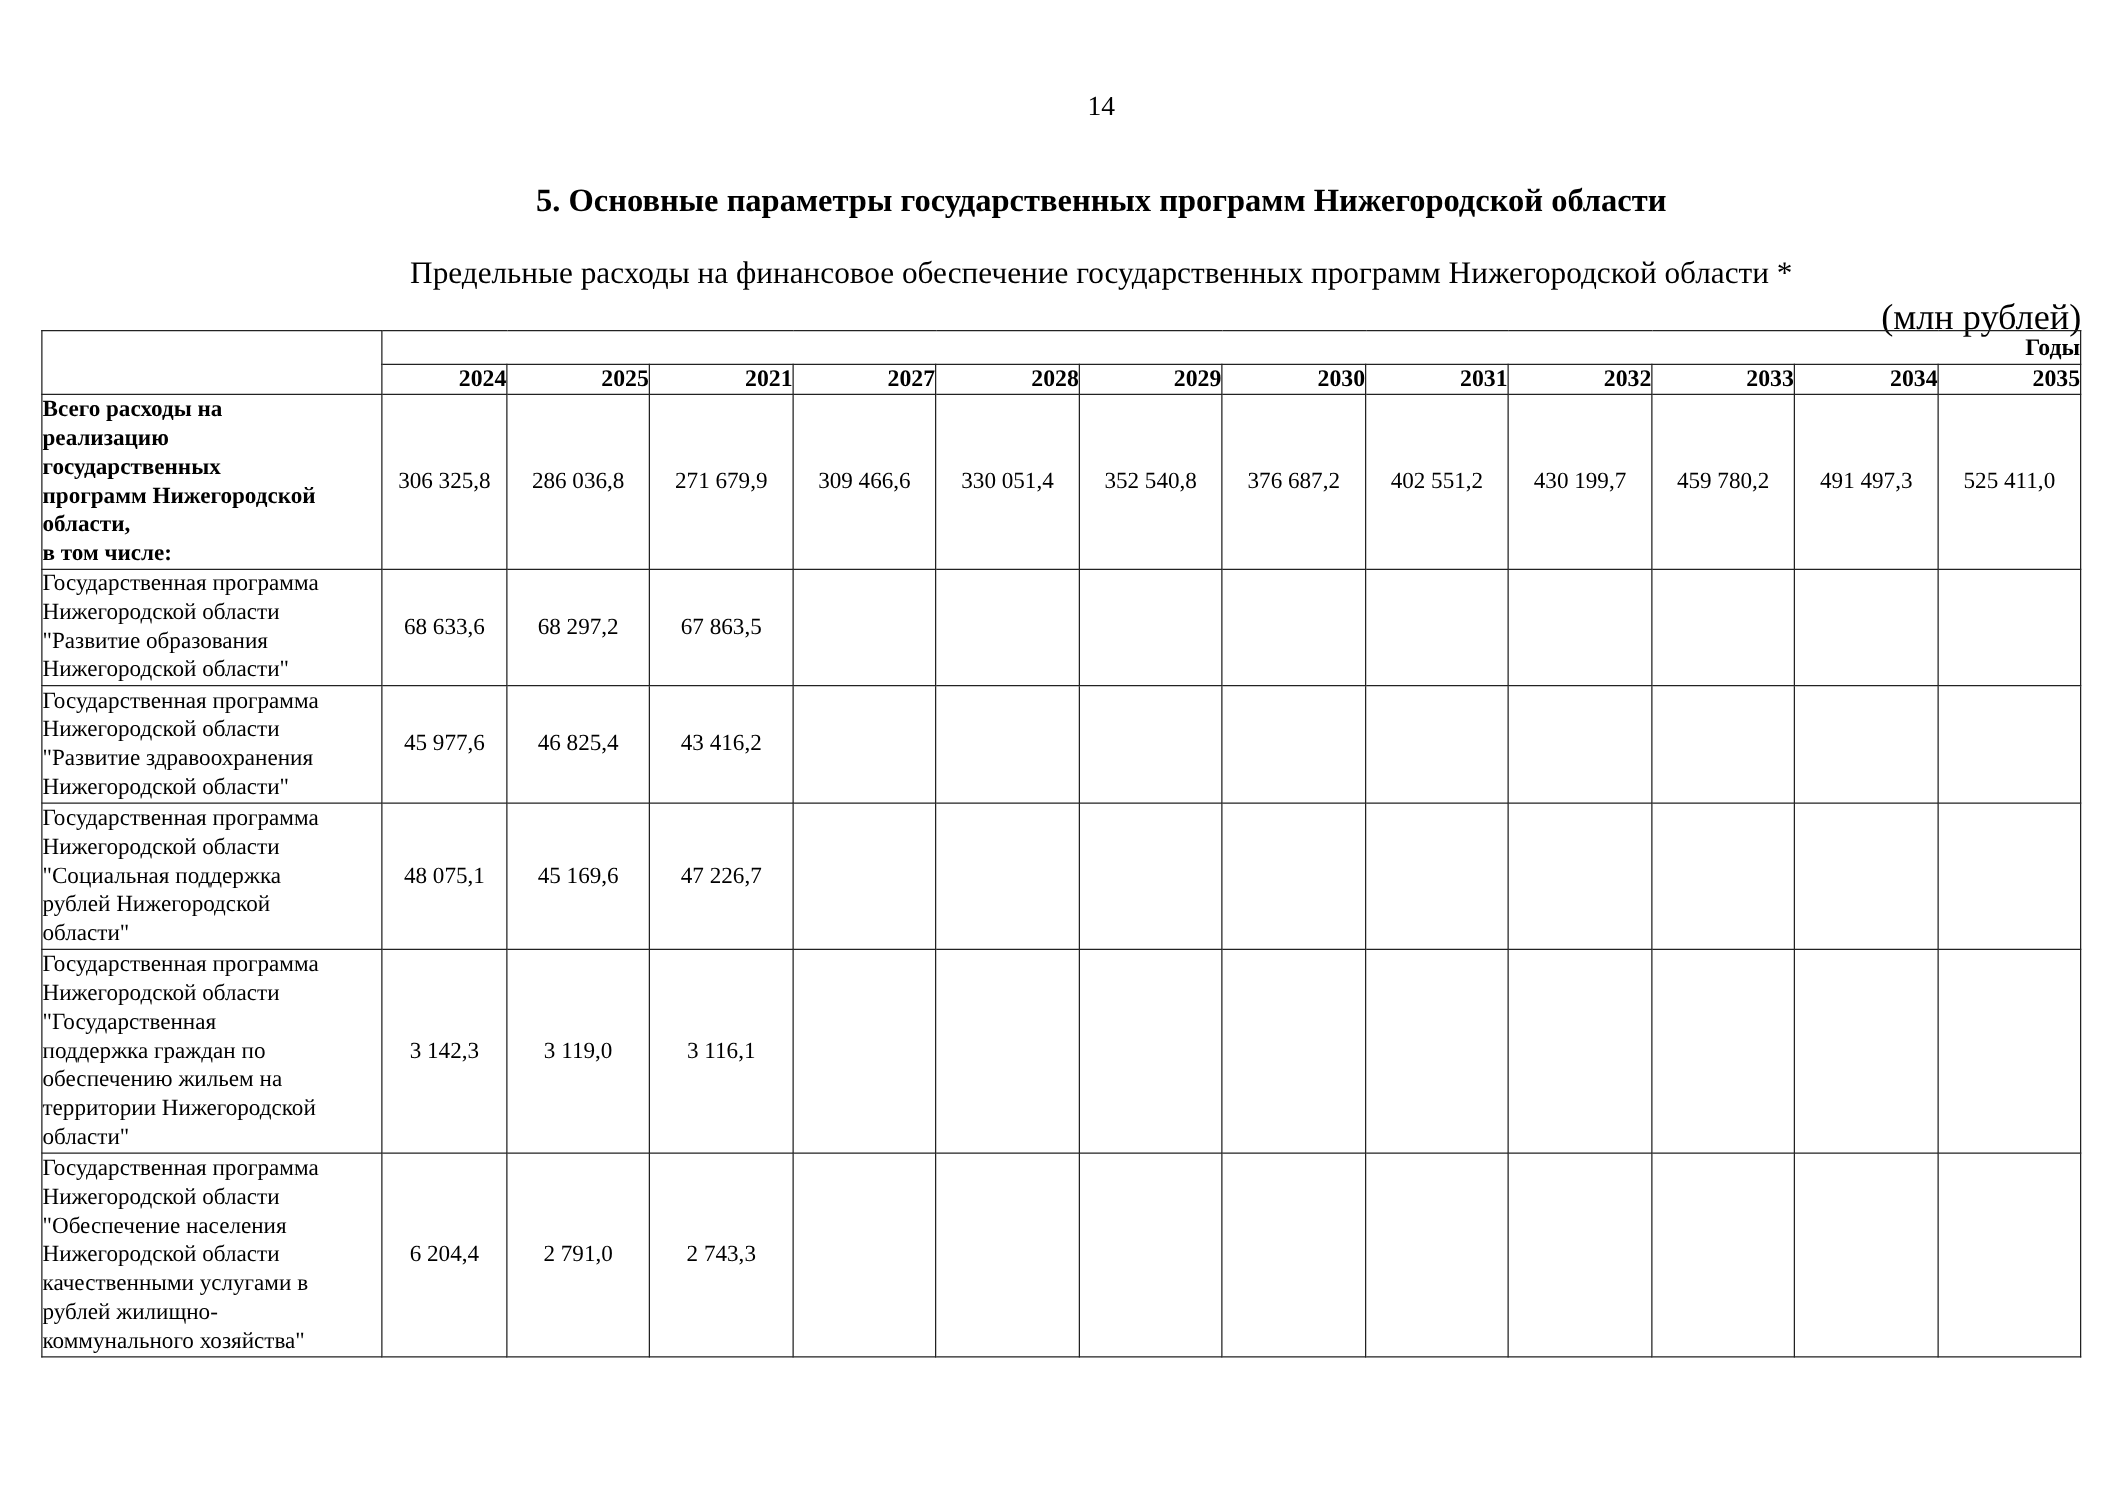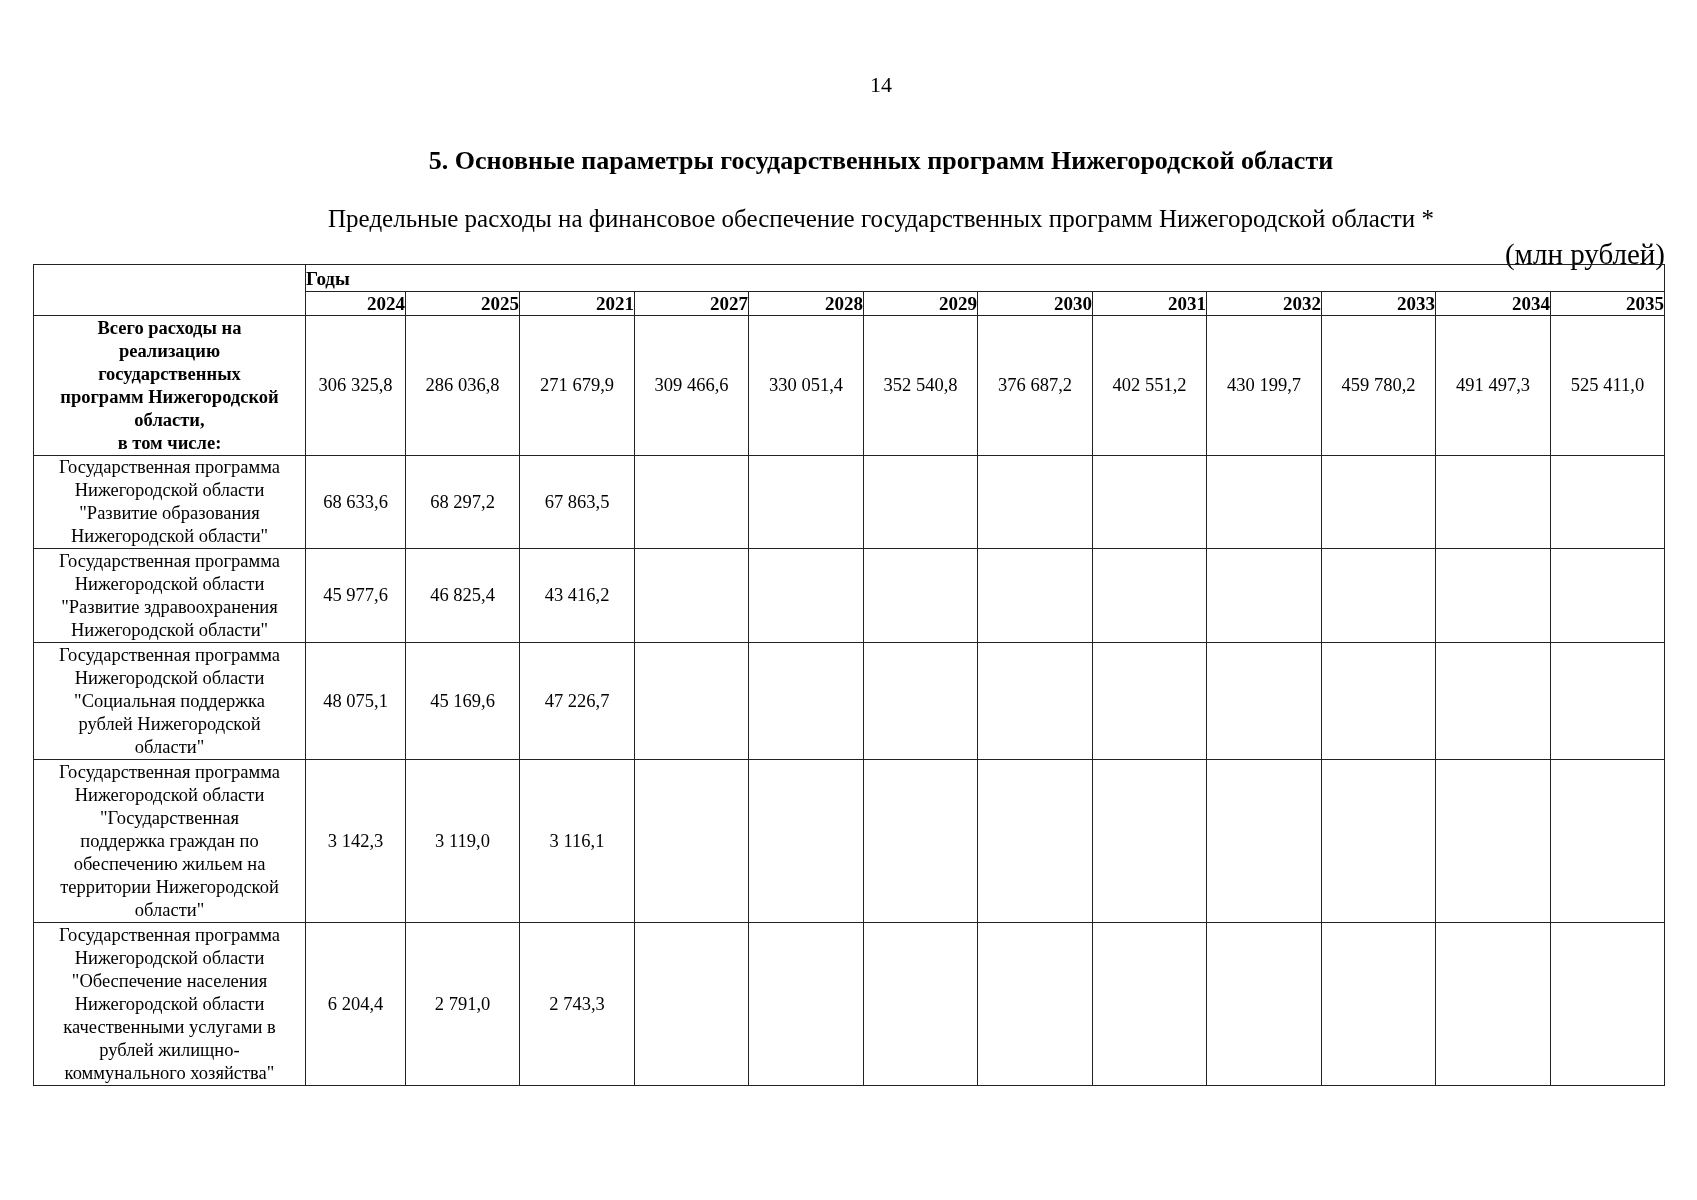--- a/index.html
+++ b/index.html
@@ -24,23 +24,23 @@
     font-size: 29px;
   }
   table.data {
     position: absolute; top: 264px; left: 33px; width: 1630px;
     border-collapse: collapse; table-layout: fixed;
     font-size: 18.5px; line-height: 23px;
   }
   table.data td, table.data th {
     border: 1.5px solid #222; padding: 0; vertical-align: middle;
   }
-  th.years-title { height: 26px; font-weight: bold; text-align: left; font-size: 19px; }
+  th.years-title { height: 26px; font-weight: bold; text-align: right; font-size: 19px; }
   th.year { height: 22px; font-weight: bold; text-align: right; font-size: 19px; }
-  td.label { padding: 1px 4px 1px 8px; text-align: center; vertical-align: top; }
+  td.label { padding: 1px 4px 1px 8px; text-align: left; vertical-align: top; }
   td.label.bold { font-weight: bold; }
   td.num { text-align: center; }
   td.num.bold { font-weight: normal; }
   tr.total td { height: 139px; }
   tr.r1 td { height: 92px; }
   tr.r2 td { height: 93px; }
   tr.r3 td { height: 116px; }
   tr.r4 td { height: 162px; }
   tr.r5 td { height: 162px; }
 </style>

